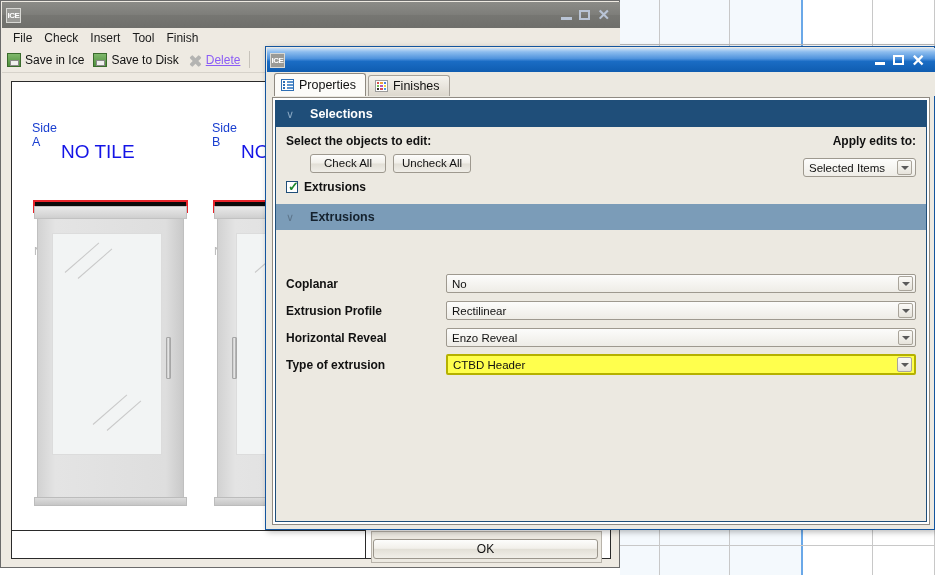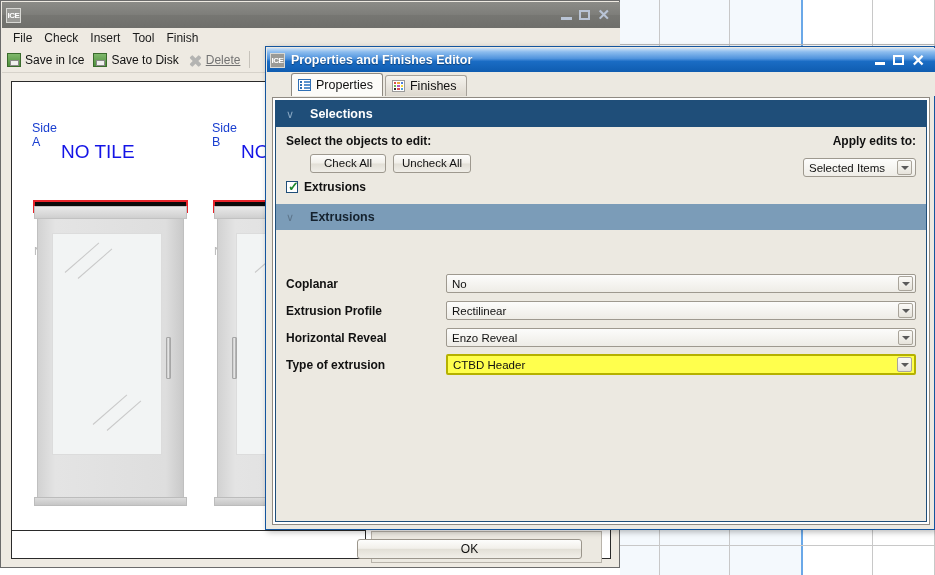--- a/index.html
+++ b/index.html
@@ -125,21 +125,21 @@
     align-items: center;
     padding-left: 5px;
     box-sizing: border-box;
     border-bottom: 1px solid #d6d2ca;
   }
   .tb-item {
     display: flex; align-items: center;
     font-size: 12px; color: #111; margin-right: 9px;
     cursor: default;
   }
-  .tb-item.disabled { color: #737373; text-decoration: underline; }
+  .tb-item.disabled { color: #8b5cf6; text-decoration: underline; }
   .save-icon {
     width: 14px; height: 14px;
     background: linear-gradient(180deg, #7fb86b 0%, #4f8f3c 100%);
     border: 1px solid #3a6b2c;
     position: relative;
     margin-right: 4px;
     box-sizing: border-box;
   }
   .save-icon::after {
     content: "";
@@ -307,21 +307,21 @@
   .dwb-max { width: 11px; height: 10px; border: 2px solid #ffffff; box-sizing: border-box; }
   .dwb-close { color: #ffffff; font-size: 16px; font-weight: bold; line-height: 11px; }
 
   .dlg-tabstrip {
     position: absolute;
     left: 1px; top: 25px;
     width: 668px; height: 24px;
     background: #ece9e1;
     display: flex;
     align-items: flex-end;
-    padding-left: 24px;
+    padding-left: 7px;
     box-sizing: border-box;
   }
   .tab {
     display: flex; align-items: center;
     height: 21px;
     padding: 0 9px 0 6px;
     font-size: 12.5px;
     color: #111;
     border: 1px solid #a7a29a;
     border-bottom: none;
@@ -532,21 +532,21 @@
     border: 2px solid #b5b100;
     height: 21px;
   }
   .combo.highlight .arrow-box {
     background: linear-gradient(180deg,#fbfaf7,#e6e3db);
   }
 
   
   .ok-btn {
     position: absolute;
-    left: 357px; top: 539px;
+    left: 373px; top: 539px;
     width: 225px; height: 20px;
     background: linear-gradient(180deg,#fdfdfc 0%, #f2f0ea 46%, #e3e0d7 52%, #f1efe9 100%);
     border: 1px solid #9b968c;
     border-radius: 3px;
     box-sizing: border-box;
     font-size: 12px;
     color: #111;
     text-align: center;
     line-height: 18px;
     cursor: default;
@@ -659,21 +659,20 @@
     <div class="sm-bottom-strip"></div>
   </div>
 
   <div class="ok-shadow"></div>
   <div class="ok-btn">OK</div>
 
   <div class="dlg">
 
     <div class="dlg-titlebar">
       <div class="ice-badge">ICE</div>
-      <div class="dlg-title-text">Properties and Finishes Editor</div>
       <div class="dlg-winbtns">
         <div class="dwb-min"></div>
         <div class="dwb-max"></div>
         <div class="dwb-close">✕</div>
       </div>
     </div>
 
     <div class="dlg-tabstrip">
       <div class="tab active">
         <span class="tab-ico-list"></span>

